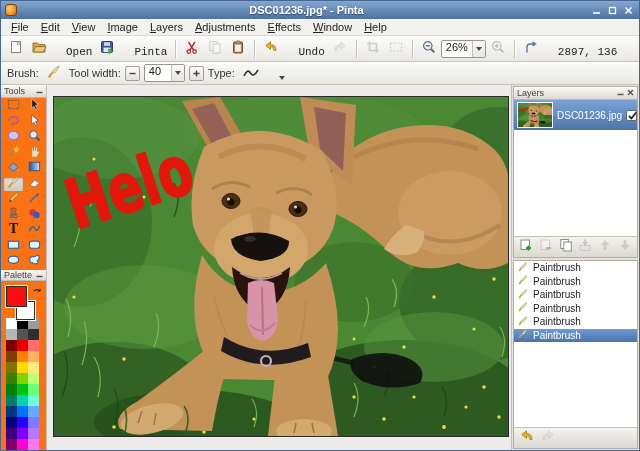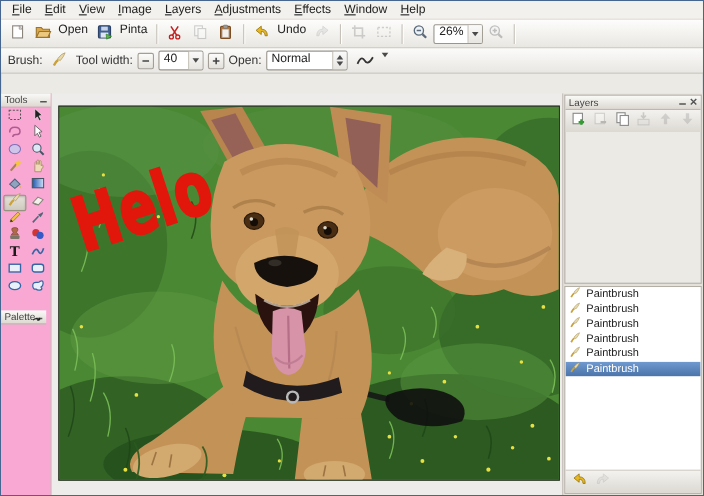--- a/index.html
+++ b/index.html
@@ -19,47 +19,47 @@
   
   .menubar{height:17px;display:flex;align-items:center;background:#f2f1ed;
     border-bottom:1px solid #dcd8d0;font-size:11px;padding-left:4px;}
   .menu-item{padding:1px 6px;cursor:default;}
   .menu-item u{text-decoration:underline;}
   
   .toolbar{height:26px;display:flex;align-items:center;gap:1px;padding:0 4px;
     background:linear-gradient(#fdfdfc,#e9e7e2);border-bottom:1px solid #c9c5bd;font-size:11px;}
   .optbar{height:23px;display:flex;align-items:center;gap:4px;padding:0 6px;
     background:linear-gradient(#fbfbfa,#e9e7e2);border-bottom:1px solid #c9c5bd;font-size:11px;}
-  .tb-btn{display:flex;align-items:flex-start;gap:6px;padding:2px 3px;border-radius:3px;}
+  .tb-btn{display:flex;align-items:flex-end;gap:19px;padding:2px 3px;border-radius:3px;font-family:Liberation Mono, monospace;}
   .tb-btn.disabled{opacity:.38;filter:grayscale(.9);}
   .tb-sep{width:1px;height:18px;background:#c6c2ba;margin:0 4px;box-shadow:1px 0 0 #fff;}
   .combo{background:#fff;border:1px solid #9a968d;border-radius:2px;height:18px;
     display:flex;align-items:flex-start;font-size:11px;}
   .combo .val{padding:0 4px;min-width:26px;}
   .combo .dd{width:13px;align-self:stretch;border-left:1px solid #c5c1b8;
     display:flex;align-items:center;justify-content:center;background:linear-gradient(#fafafa,#e7e5e0);}
   .arw-down{width:0;height:0;border-left:3px solid transparent;border-right:3px solid transparent;border-top:4px solid #4a4a4a;}
   .spin{display:flex;flex-direction:column;gap:2px;padding:0 3px;border-left:1px solid #c5c1b8;align-self:stretch;justify-content:center;background:linear-gradient(#fafafa,#e7e5e0);}
   .arw-up-s{width:0;height:0;border-left:3px solid transparent;border-right:3px solid transparent;border-bottom:4px solid #4a4a4a;}
   .arw-down-s{width:0;height:0;border-left:3px solid transparent;border-right:3px solid transparent;border-top:4px solid #4a4a4a;}
   .sbtn{width:15px;height:15px;border:1px solid #a39f96;border-radius:2px;
     background:linear-gradient(#fcfcfb,#e3e1db);display:flex;align-items:center;justify-content:center;}
   .opt-label{color:#333;}
   
   .main{position:absolute;top:84px;left:0;right:0;bottom:0;display:flex;}
-  .left-col{width:46px;display:flex;flex-direction:column;background:#f9a8d4;border-right:1px solid #c2beb5;}
+  .left-col{width:46px;display:flex;flex-direction:column;background:#f97316;border-right:1px solid #c2beb5;}
   .panel-header{height:13px;display:flex;align-items:center;justify-content:space-between;
     padding:0 3px;font-size:9px;color:#444;
     background:linear-gradient(#fafaf8,#ddd9d1);border-bottom:1px solid #bcb8af;}
   .ph-btns{display:flex;gap:3px;align-items:center;}
   .tools-panel{height:185px;}
   .tools-grid{display:grid;grid-template-columns:repeat(2,21px);grid-auto-rows:15.5px;justify-content:center;padding-top:1px;}
   .tool-btn{display:flex;align-items:center;justify-content:center;border:1px solid transparent;border-radius:2px;}
   .tool-btn.selected{background:linear-gradient(#e6e2da,#cfcabf);border:1px solid #97917f;box-shadow:inset 0 1px 2px rgba(0,0,0,.2);}
-  .palette-panel{flex:1;display:flex;flex-direction:row;overflow:hidden;margin-top:12px;}
+  .palette-panel{flex:1;display:flex;flex-direction:column;overflow:hidden;}
   .swatch-pair{position:relative;height:46px;}
   .secondary-swatch{position:absolute;left:15px;top:20px;width:19px;height:19px;border:1px solid #2b2b2b;outline:1px solid #fff;}
   .primary-swatch{position:absolute;left:5px;top:5px;width:21px;height:21px;border:1px solid #2b2b2b;outline:1px solid #fff;}
   .swap-icon{position:absolute;right:4px;top:2px;}
   .palette-grid{display:grid;grid-template-columns:repeat(3,11px);grid-auto-rows:11px;margin-left:5px;}
   .swatch{width:11px;height:11px;}
   
   .workspace{flex:1;position:relative;background:#edecea;overflow:hidden;}
   .canvas{position:absolute;left:6px;top:11px;width:456px;height:341px;border:1px solid #2b2b2b;background:#4b8834;}
   
@@ -80,20 +80,41 @@
   .pa-btn.disabled{opacity:.35;filter:grayscale(1);}
   .history-row{height:13.5px;display:flex;align-items:center;gap:4px;padding:0 3px;font-size:10px;color:#222;}
   .history-row.selected{background:linear-gradient(#6f99cf,#4a74aa);color:#fff;}
   .history-row svg{flex:none;}
 </style>
 </head>
 <body>
 
 <div class="window">
 
+  <div class="titlebar">
+    <span class="app-icon"></span>
+    <span class="title">DSC01236.jpg* - Pinta</span>
+    <span class="win-controls">
+      <span>
+          <svg width="9" height="9" viewBox="0 0 9 9">
+            <line x1="1" y1="7" x2="8" y2="7" stroke="#fff" stroke-width="1.6"></line>
+          </svg>
+        </span>
+      <span>
+          <svg width="9" height="9" viewBox="0 0 9 9">
+            <rect x="1.5" y="1.5" width="6" height="6" fill="none" stroke="#fff" stroke-width="1.3"></rect>
+          </svg>
+        </span>
+      <span>
+          <svg width="9" height="9" viewBox="0 0 9 9">
+            <path d="M1.5 1.5 L7.5 7.5 M7.5 1.5 L1.5 7.5" stroke="#fff" stroke-width="1.6"></path>
+          </svg>
+        </span>
+    </span>
+  </div>
 
   <div class="menubar">
       <span class="menu-item"><u>F</u>ile</span>
       <span class="menu-item"><u>E</u>dit</span>
       <span class="menu-item"><u>V</u>iew</span>
       <span class="menu-item"><u>I</u>mage</span>
       <span class="menu-item"><u>L</u>ayers</span>
       <span class="menu-item"><u>A</u>djustments</span>
       <span class="menu-item"><u>E</u>ffects</span>
       <span class="menu-item"><u>W</u>indow</span>
@@ -182,20 +203,27 @@
         </span>
       </span>
       <span class="tb-btn disabled">
         <span><svg width="16" height="16" viewBox="0 0 16 16">
             <circle cx="6.8" cy="6.8" r="4.2" fill="#eef3f8" stroke="#5a6a7a" stroke-width="1.2"></circle>
             <path d="M4.8 6.8 H8.8 M6.8 4.8 V8.8" stroke="#5a6a7a" stroke-width="1.4"></path>
             <line x1="10" y1="10" x2="13.4" y2="13.4" stroke="#5a6a7a" stroke-width="2"></line>
           </svg></span>
       </span>
       <span class="tb-sep"></span>
+      <span class="tb-btn">
+        <span><svg width="16" height="16" viewBox="0 0 16 16">
+            <path d="M4 13.5 V8 Q4 5 7 5 H10" fill="none" stroke="#5a7a9a" stroke-width="1.4"></path>
+            <path d="M9.5 2.2 L13.8 5 L9.5 7.8 Z" fill="#5a7a9a"></path>
+          </svg></span>
+        <span>2897, 136</span>
+      </span>
     </div>
 
   <div class="optbar">
     <span class="opt-label">Brush:</span>
     <span class="tb-btn">
         <span id="cur-tool-icon"><svg width="16" height="16" viewBox="0 0 16 16">
             <path d="M3 13.5 Q5 9.5 7 8.4" stroke="#caa23c" stroke-width="2.2" fill="none"></path>
             <path d="M6.5 7.2 Q10 2.5 13.2 2 Q12 5.6 8.7 9.2 Z" fill="#e8d9a8" stroke="#a59157" stroke-width="0.6"></path>
           </svg></span>
       </span>
@@ -209,28 +237,21 @@
       <span class="val">40</span>
       <span class="dd">
           <span class="arw-down"></span>
         </span>
     </span>
     <span class="sbtn">
         <svg width="9" height="9" viewBox="0 0 9 9">
           <path d="M4.5 1.5 V7.5 M1.5 4.5 H7.5" stroke="#444" stroke-width="1.4"></path>
         </svg>
       </span>
-    <span class="opt-label">Open:</span>
-    <span class="combo" style="width:74px;">
-      <span class="val" style="flex:1">Normal</span>
-      <span class="spin">
-          <span class="arw-up-s"></span>
-          <span class="arw-down-s"></span>
-        </span>
-    </span>
+    <span class="opt-label">Type:</span>
     <span class="tb-btn">
       <svg width="18" height="14" viewBox="0 0 18 14">
           <path d="M2 10 Q5.5 2 8.5 7 Q11.5 12 16 4" fill="none" stroke="#333" stroke-width="1.6"></path>
         </svg>
       <span class="arw-down"></span>
     </span>
   </div>
 
   <div class="main">
 
@@ -562,20 +583,33 @@
           <span>Layers</span>
           <span class="ph-btns">
             <span><svg width="7" height="7" viewBox="0 0 7 7">
                   <line x1="0.5" y1="5.5" x2="6.5" y2="5.5" stroke="#555" stroke-width="1.4"></line>
                 </svg></span>
             <span><svg width="7" height="7" viewBox="0 0 7 7">
                   <path d="M1 1 L6 6 M6 1 L1 6" stroke="#555" stroke-width="1.3"></path>
                 </svg></span>
           </span>
         </div>
+        <div class="panel-body">
+          <div class="layer-row">
+            <svg class="layer-thumb" viewBox="0 0 454 339" preserveAspectRatio="none">
+                <use href="#scene"></use>
+              </svg>
+            <span class="layer-name">DSC01236.jpg</span>
+            <span class="cb">
+                <svg width="11" height="11" viewBox="0 0 11 11">
+                  <path d="M2 6 L4.5 8.5 L9 2.5" fill="none" stroke="#222" stroke-width="1.8"></path>
+                </svg>
+              </span>
+          </div>
+        </div>
         <div class="panel-actions">
             <span class="pa-btn">
               <span><svg width="16" height="16" viewBox="0 0 16 16">
                   <rect x="3" y="3" width="8.5" height="9.5" fill="#fff" stroke="#888"></rect>
                   <path d="M10.5 8.5 V13.5 M8 11 H13" stroke="#2f9e2f" stroke-width="2"></path>
                 </svg></span>
             </span>
             <span class="pa-btn disabled">
               <span><svg width="16" height="16" viewBox="0 0 16 16">
                   <rect x="3" y="3" width="8.5" height="9.5" fill="#fff" stroke="#999"></rect>

